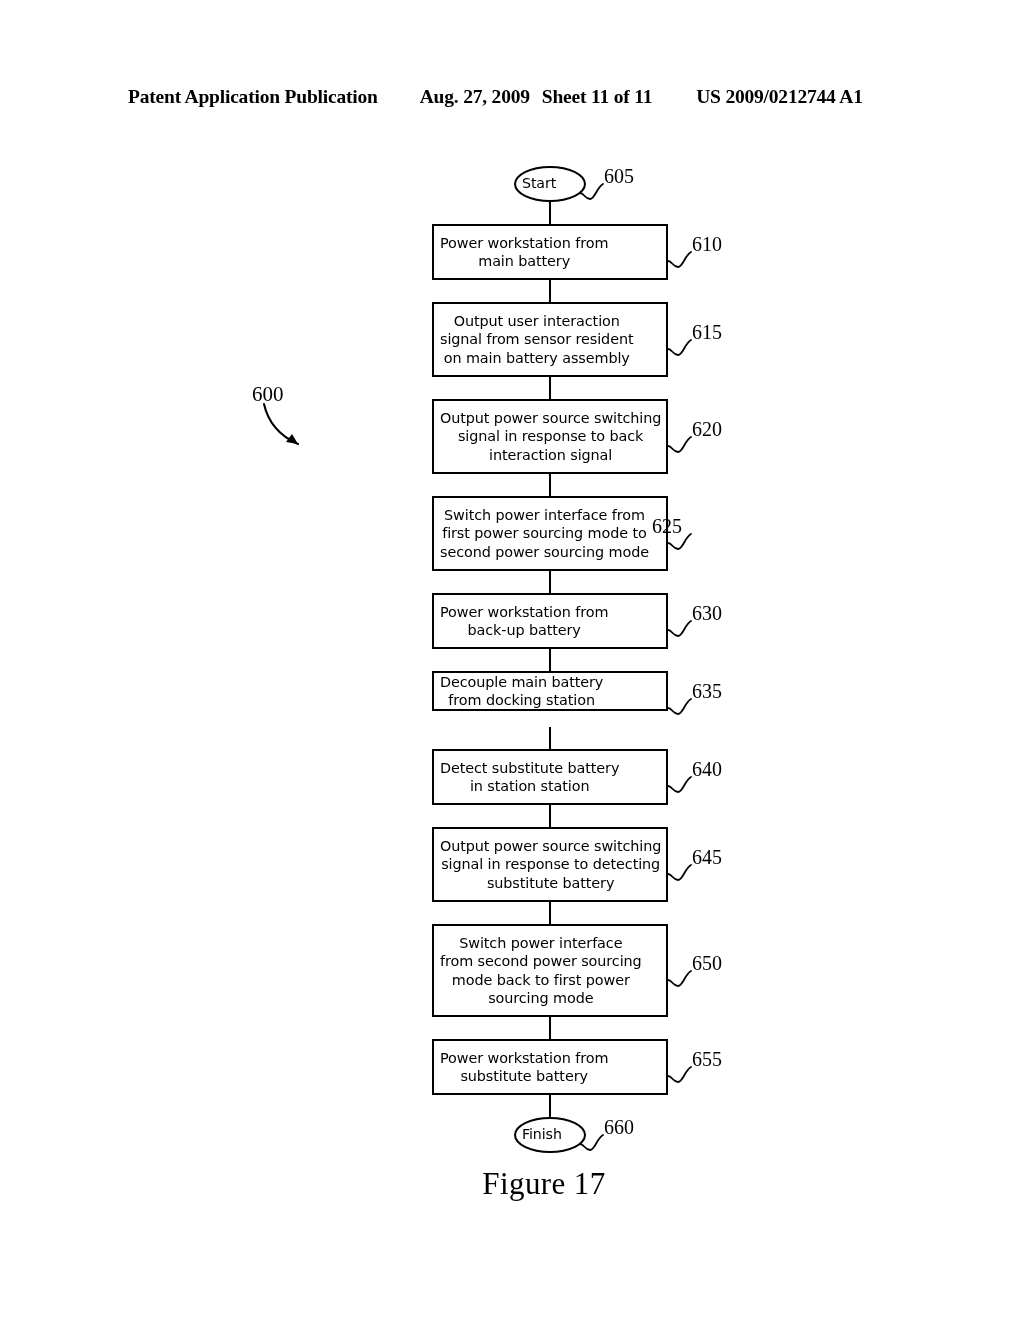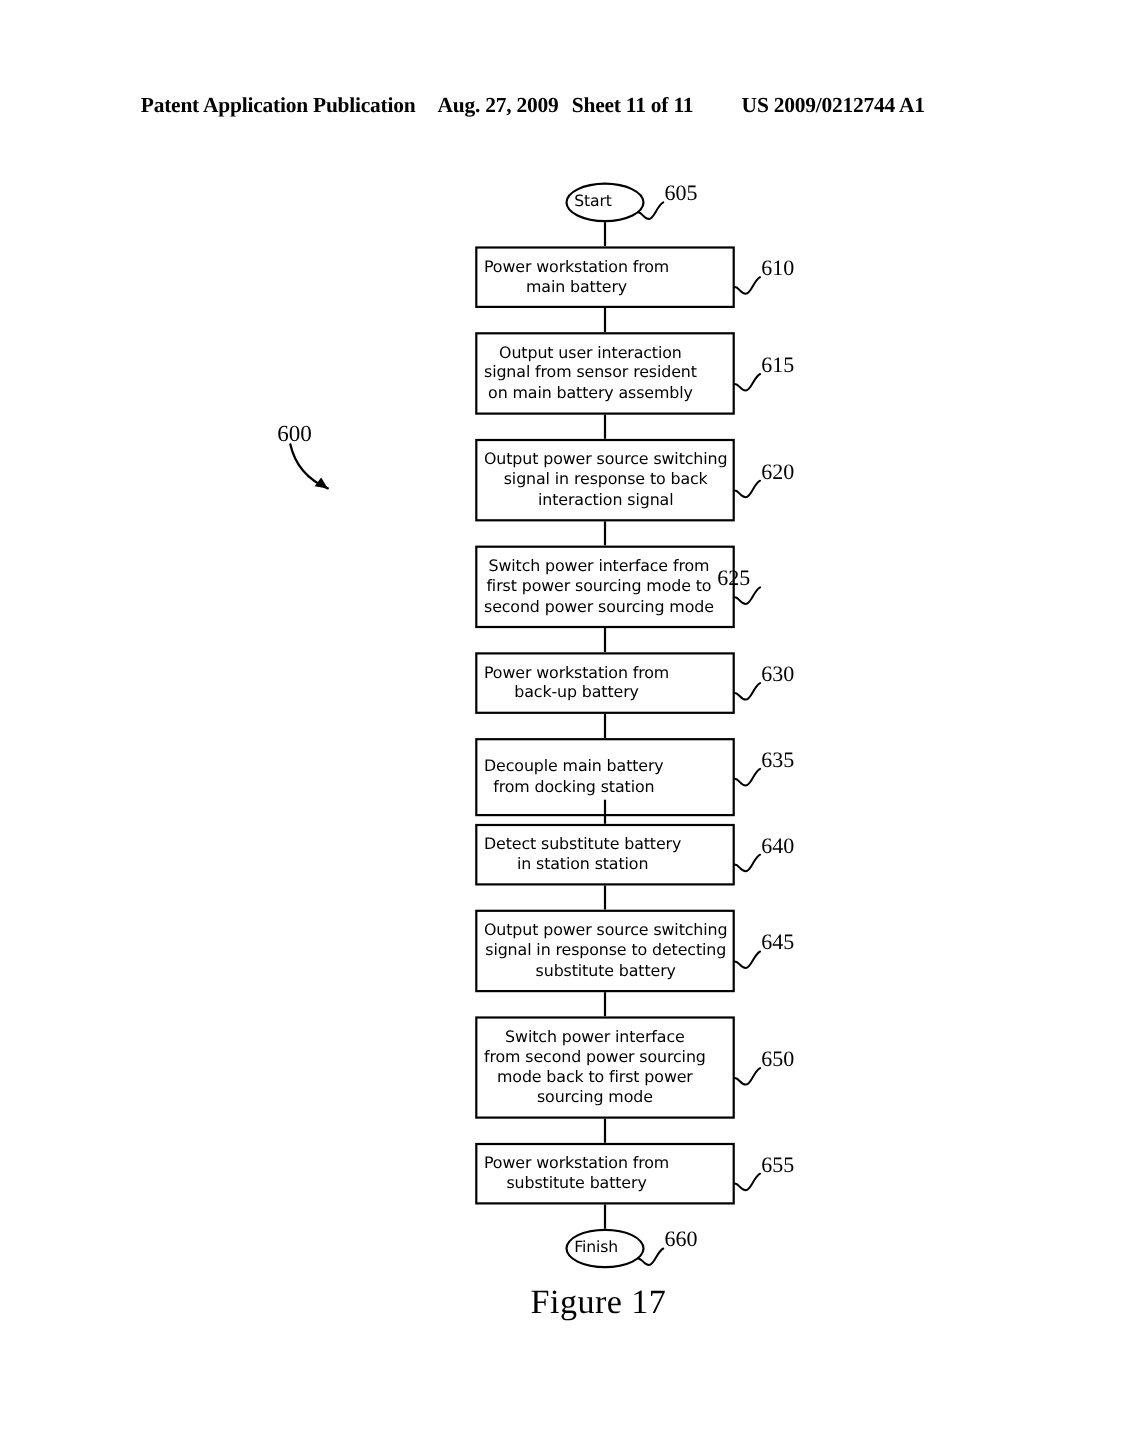--- a/index.html
+++ b/index.html
@@ -25,21 +25,21 @@
     display: flex;
     align-items: baseline;
     font-family: "Liberation Serif", serif;
     font-weight: bold;
     font-size: 19.5px;
     color: #000;
     letter-spacing: -0.2px;
     white-space: nowrap;
   }
   #pub-header .h-pub   { }
-  #pub-header .h-date  { margin-left: 20px; }
+  #pub-header .h-date  { margin-left: 42px; }
   #pub-header .h-sheet { margin-left: 12px; }
   #pub-header .h-num   { margin-left: 44px; }
 
   
   #flow {
     position: absolute;
     left: 0;
     top: 0;
     width: 1024px;
     height: 1320px;
@@ -197,21 +197,21 @@
         <span class="lines">
           <span>Power workstation from</span>
           <span>back-up battery</span>
         </span>
       </div>
       <svg class="leader" width="26" height="26" viewBox="0 0 26 26" style="left: 667px; top: 617px;">
         <path d="M1,13 C5,13 6,19 11,19 C16,19 18,7 24,4" stroke="#000" stroke-width="1.8" fill="none" stroke-linecap="round"></path>
       </svg>
       <div class="ref" style="left: 692px; top: 602px;">630</div>
       <div class="conn" style="left: 549px; top: 649px; height: 22px;"></div>
-      <div class="node" style="left: 432px; top: 671px; width: 236px; height: 71px;">
+      <div class="node" style="left: 432px; top: 671px; width: 236px; height: 40px;">
         <span class="lines">
           <span>Decouple main battery</span>
           <span>from docking station</span>
         </span>
       </div>
       <svg class="leader" width="26" height="26" viewBox="0 0 26 26" style="left: 667px; top: 695px;">
         <path d="M1,13 C5,13 6,19 11,19 C16,19 18,7 24,4" stroke="#000" stroke-width="1.8" fill="none" stroke-linecap="round"></path>
       </svg>
       <div class="ref" style="left: 692px; top: 680px;">635</div>
       <div class="conn" style="left: 549px; top: 727px; height: 22px;"></div>

